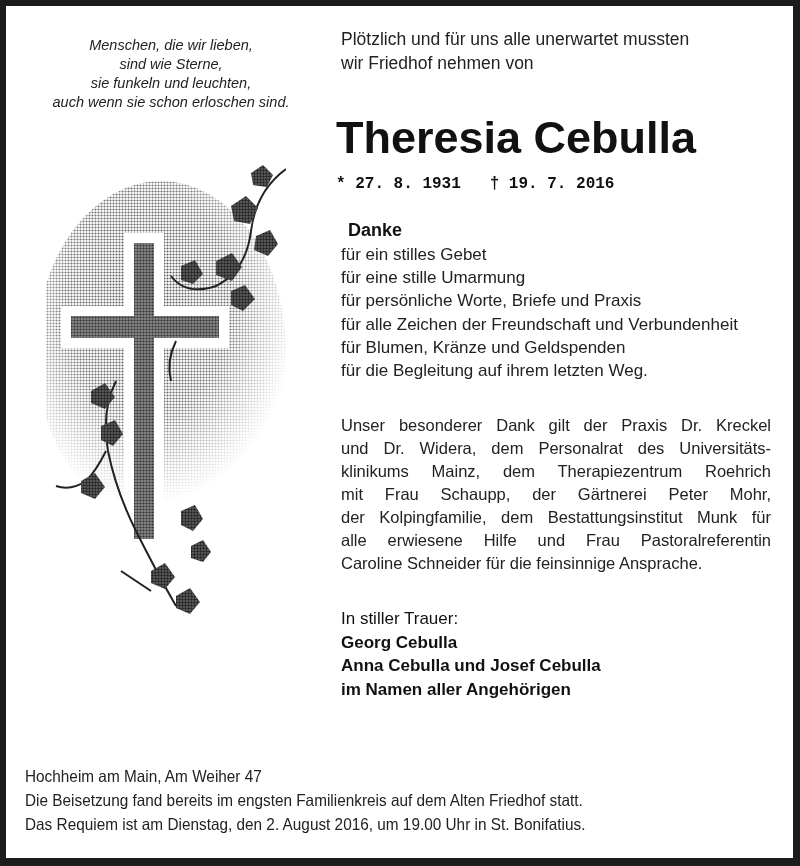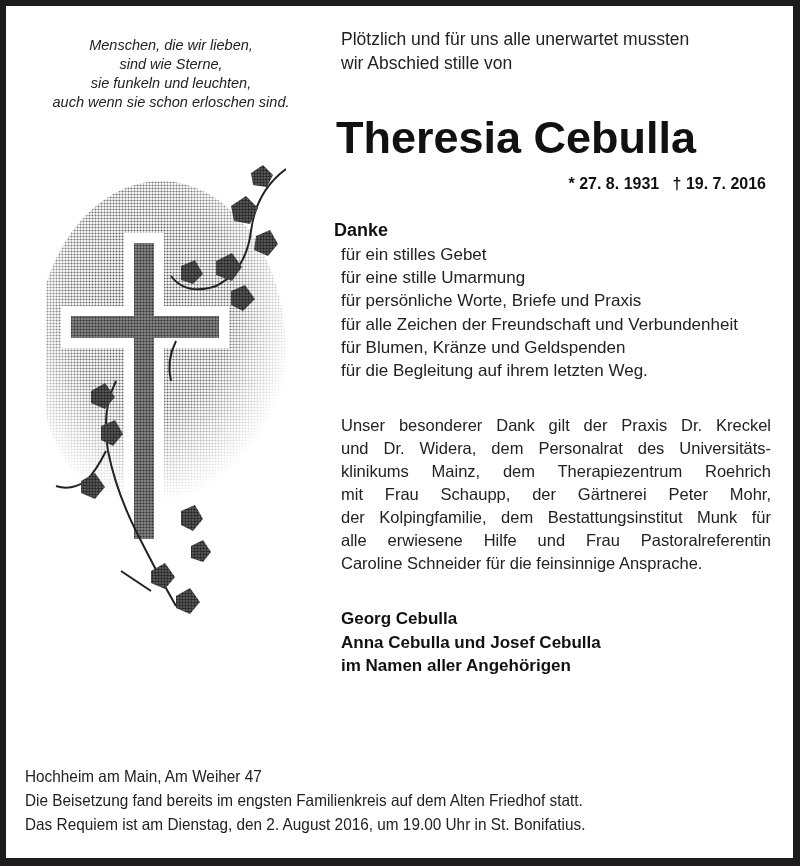--- a/index.html
+++ b/index.html
@@ -18,25 +18,25 @@
     }
     .poem div { white-space: nowrap; }
     .intro {
       left: 335px; top: 21px; font-size: 17.5px; line-height: 24px; color: #222; white-space: nowrap;
     }
     .name {
       left: 330px; top: 106px; width: 430px; text-align: left; font-weight: bold;
       font-size: 45px; line-height: 52px; color: #111; letter-spacing: 0px; white-space: nowrap;
     }
     .dates {
-      left: 330px; top: 168px; width: 430px; text-align: right; font-weight: bold;
-      font-size: 16px; line-height: 20px; color: #111; white-space: pre;
+      left: 330px; top: 168px; width: 430px; text-align: left; font-weight: bold;
+      font-size: 16px; line-height: 20px; color: #111; white-space: pre; font-family: Liberation Mono, monospace;
     }
     .danke-title {
-      left: 328px; top: 212px; font-weight: bold; font-size: 18px; line-height: 24px; color: #111;
+      left: 342px; top: 212px; font-weight: bold; font-size: 18px; line-height: 24px; color: #111;
     }
     .danke-list {
       left: 335px; top: 237px; font-size: 17px; line-height: 23.2px; color: #222; white-space: nowrap;
     }
     .thanks-para {
       left: 335px; top: 408px; width: 430px; font-size: 16.5px; line-height: 23px; color: #222;
       text-align: justify;
     }
     .thanks-para div { text-align: justify; text-align-last: justify; white-space: nowrap; }
     .thanks-para div.last { text-align-last: left; }
@@ -116,21 +116,21 @@
         <path d="M135 360 l14 -6 l8 14 l-10 12 l-12 -6 z"></path>
         <path d="M145 395 l12 -6 l8 12 l-8 10 l-12 -4 z"></path>
         <path d="M105 420 l14 -8 l10 14 l-10 12 l-14 -6 z"></path>
         <path d="M130 445 l14 -8 l10 14 l-10 12 l-14 -6 z"></path>
       </g>
     </svg>
   </div>
 
   <div class="abs intro">
     <div>Plötzlich und für uns alle unerwartet mussten</div>
-    <div>wir Abschied stille von</div>
+    <div>wir Friedhof nehmen von</div>
   </div>
 
   <div class="abs name">Theresia Cebulla</div>
 
   <div class="abs dates"><span>* 27. 8. 1931</span>   <span>† 19. 7. 2016</span></div>
 
   <div class="abs danke-title">Danke</div>
 
   <div class="abs danke-list">
     <div>für ein stilles Gebet</div>
@@ -145,20 +145,21 @@
     <div>Unser besonderer Dank gilt der Praxis Dr. Kreckel</div>
     <div>und Dr. Widera, dem Personalrat des Universitäts-</div>
     <div>klinikums Mainz, dem Therapiezentrum Roehrich</div>
     <div>mit Frau Schaupp, der Gärtnerei Peter Mohr,</div>
     <div>der Kolpingfamilie, dem Bestattungsinstitut Munk für</div>
     <div>alle erwiesene Hilfe und Frau Pastoralreferentin</div>
     <div class="last">Caroline Schneider für die feinsinnige Ansprache.</div>
   </div>
 
   <div class="abs mourning">
+    <div>In stiller Trauer:</div>
     <div class="bold">Georg Cebulla</div>
     <div class="bold">Anna Cebulla und Josef Cebulla</div>
     <div class="bold">im Namen aller Angehörigen</div>
   </div>
 
   <div class="abs footer">
     <div>Hochheim am Main, Am Weiher 47</div>
     <div>Die Beisetzung fand bereits im engsten Familienkreis auf dem Alten Friedhof statt.</div>
     <div>Das Requiem ist am Dienstag, den 2. August 2016, um 19.00 Uhr in St. Bonifatius.</div>
   </div>

